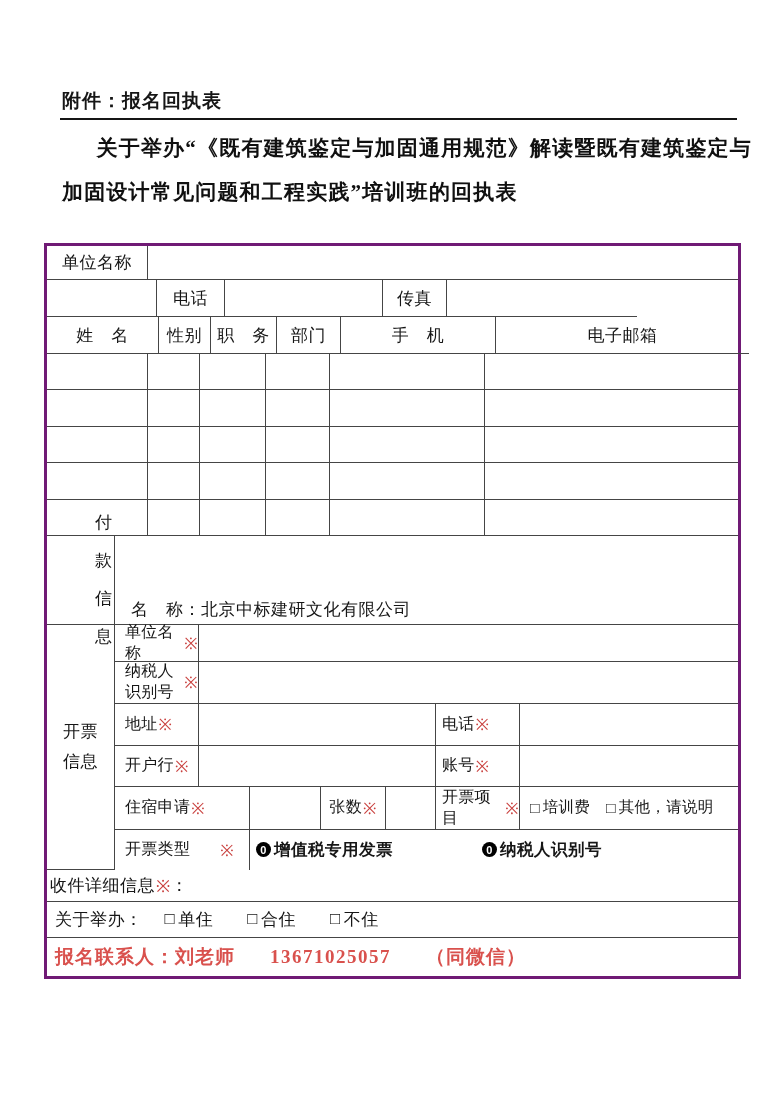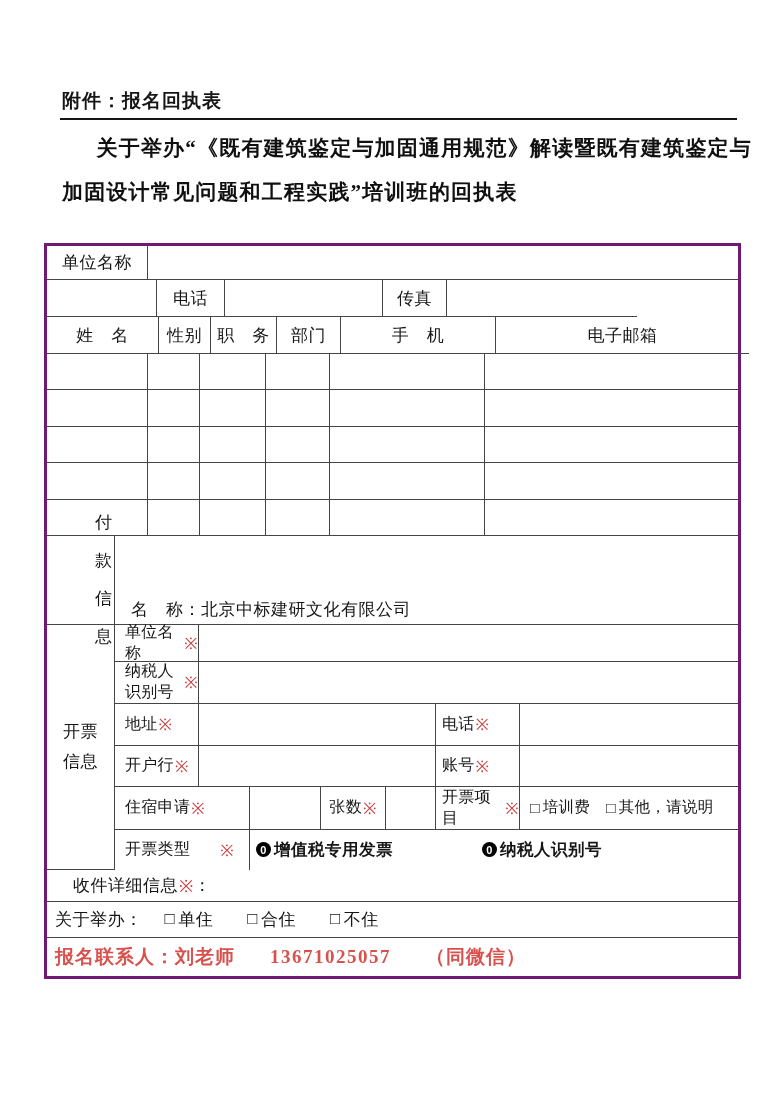--- a/index.html
+++ b/index.html
@@ -216,21 +216,21 @@
               <span class="zbullet">0</span>
                 <span>纳税人识别号</span>
             </span>
           </div>
         </div>
 
       </div>
     </div>
 
     <div class="row" style="height:32px">
-      <div class="c l" style="width:691px;padding-left:26px">
+      <div class="c l" style="width:691px;padding-left:3px">
         <span>收件详细信息</span>
           <span class="req">※</span>
           <span>：</span>
       </div>
     </div>
 
     <div class="row" style="height:36px">
       <div class="c l" style="width:691px;padding-left:8px">
         <span>关于举办：</span>
         <span class="opt" style="margin-left:22px">

